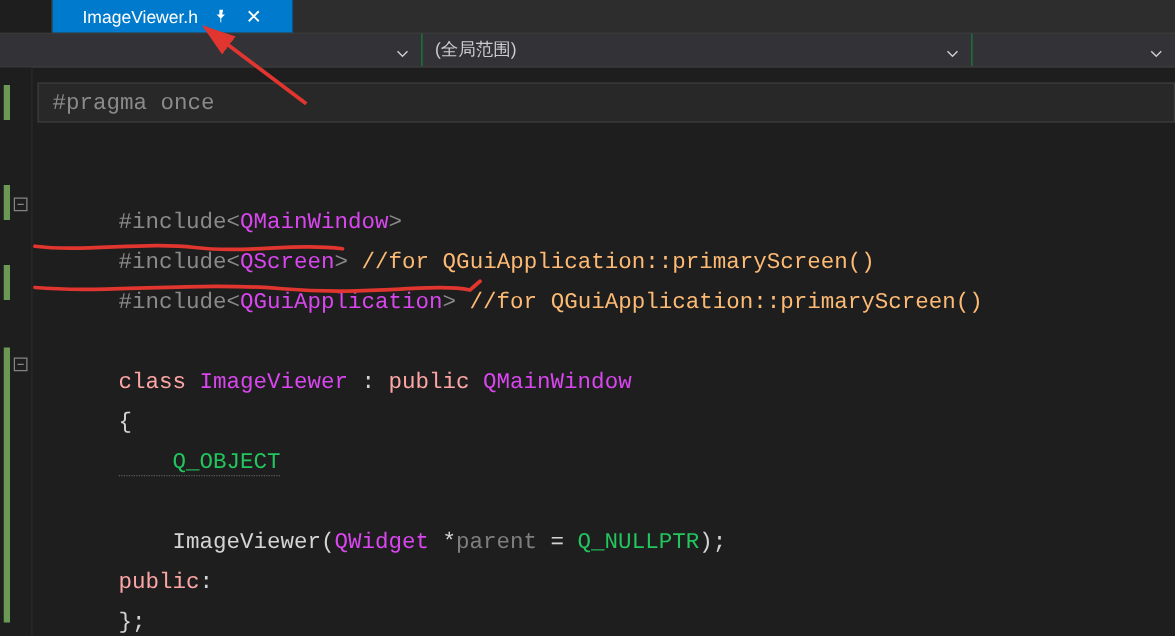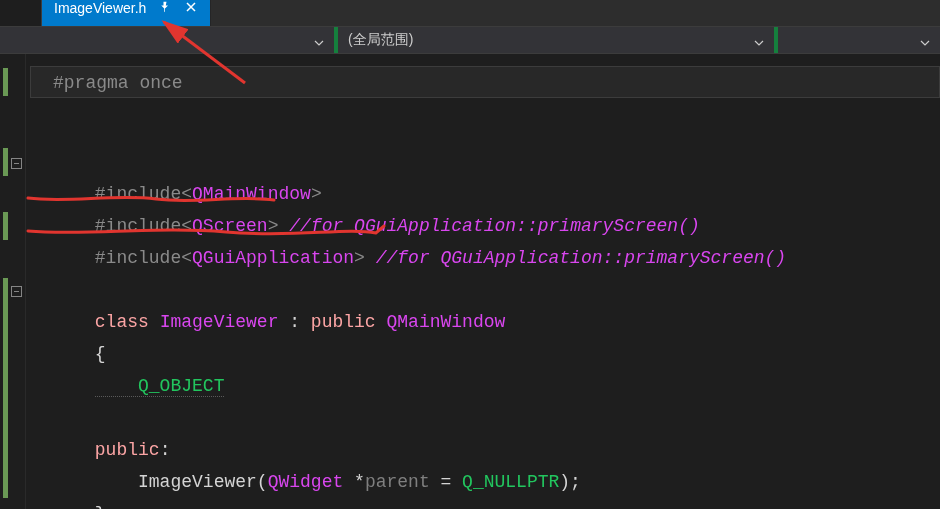--- a/index.html
+++ b/index.html
@@ -22,22 +22,22 @@
     color: #cccccc;
     user-select: none;
   }
   .tabbar .lead {
     width: 42px;
     background: #1e1e1e;
     border-right: 1px solid #3c3c3c;
   }
   .tab {
     display: flex;
-    align-items: flex-start;
-    padding: 0 12px;
+    align-items: center;
+    padding: 0 24px;
     gap: 12px;
     border-right: 1px solid #252526;
     cursor: pointer;
   }
   .tab.active {
     background: #007acc;
     color: #ffffff;
   }
   .tab .pin-icon, .tab .close-icon {
     width: 14px; height: 14px;
@@ -64,21 +64,21 @@
     border-right: 1px solid #3c3c3c;
     font-size:12px;
     margin-top:40px;
   }
   .scope {
     flex: 1;
     display: flex;
     align-items: center;
     justify-content: space-between;
     padding: 0 10px;
-    border-right: 4px solid #15803d;
+    border-right: 1px solid #15803d;
     cursor: pointer;
   }
   .scope:last-child { border-right: none; }
   .scope .chev {
     width: 10px; height: 10px;
   }
   .scope .chev svg { width:10px; height:10px; }
   
   .editor-wrap {
     display: flex;
@@ -120,33 +120,33 @@
     content:'';
     position:absolute;
     background:#858585;
   }
   .gutter .fold::before { 
     left:2px; right:2px; top:4px; height:1px;
   }
   
   .c-pre   { color: #8a8a8a; }        
   .c-type  { color: #d946ef; }        
-  .c-cmt   { color: #d946ef; font-style: italic; }        
+  .c-cmt   { color: #fdba74; }        
   .c-kw    { color: #fca5a5; }        
   .c-mac   { color: #22c55e; }        
   .c-punc  { color: #d4d4d4; }
   .c-ident { color: #d4d4d4; }
   .c-arg   { color: #7f7f7f; }        
   
   .headerline {
-    margin: 12px 0 16px 0;
+    margin: 12px 0 0 0;
     background:#282828;
     border:1px solid #3c3c3c;
     height:32px; line-height:32px;
-    padding-left:22px;
+    padding-left:11px;
   }
   
   .anno { position:absolute; pointer-events:none; }
   .arrow { top:18px; left:110px; width:140px; height:70px; }
   .arrow svg { width:100%; height:100%; overflow:visible; }
   .u-line { position:absolute; height:14px; pointer-events:none; }
   .u-line svg { width:100%; height:100%; overflow:visible; }
 </style>
 </head>
 <body>
@@ -239,24 +239,24 @@
     <div class="line">
       <span class="c-punc">{</span>
     </div>
     <div class="line">
       <span class="c-mac" style="border-bottom:1px dotted #5a5a5a">    Q_OBJECT</span>
     </div>
 
     <div class="blank"></div>
 
     <div class="line">
+      <span class="c-ident">    ImageViewer(</span><span class="c-type">QWidget</span><span class="c-punc"> *</span><span class="c-arg">parent</span><span class="c-punc"> = </span><span class="c-mac">Q_NULLPTR</span><span class="c-punc">);</span>
+    </div>
+    <div class="line">
       <span class="c-kw">public</span><span class="c-punc">:</span>
-    </div>
-    <div class="line">
-      <span class="c-ident">    ImageViewer(</span><span class="c-type">QWidget</span><span class="c-punc"> *</span><span class="c-arg">parent</span><span class="c-punc"> = </span><span class="c-mac">Q_NULLPTR</span><span class="c-punc">);</span>
     </div>
     <div class="line">
       <span class="c-punc">};</span>
     </div>
 
     <div class="u-line" style="top:137px; left:0px; width:250px">
       <svg viewBox="0 0 250 14">
           <path d="M2 6 C 40 11, 90 2, 130 7 S 210 3, 248 8" stroke="#e1352f" stroke-width="3" fill="none" stroke-linecap="round"></path>
         </svg>
     </div>

